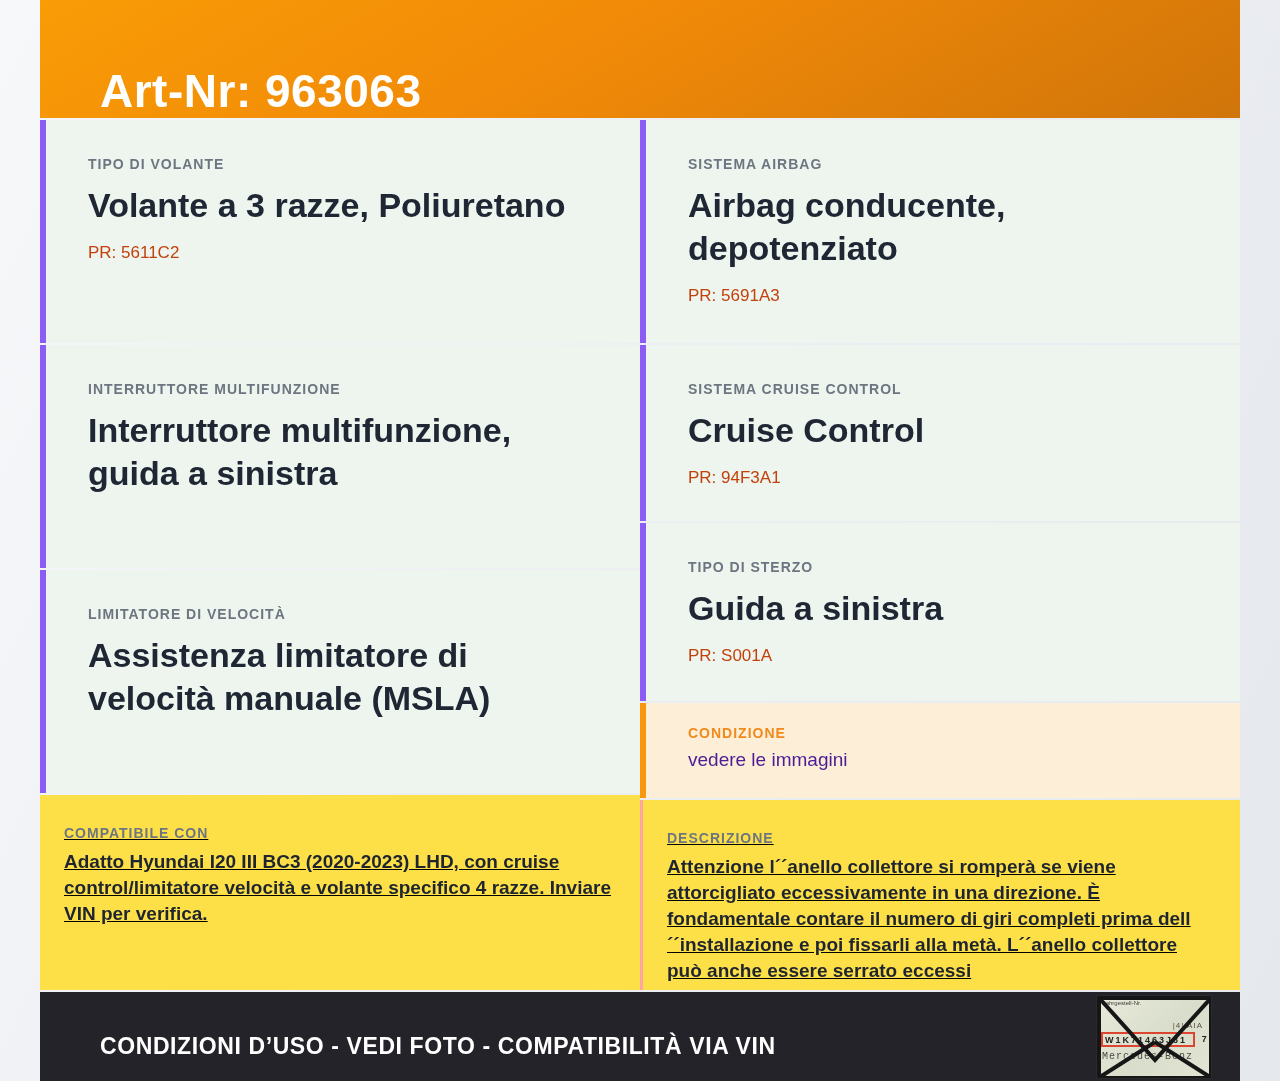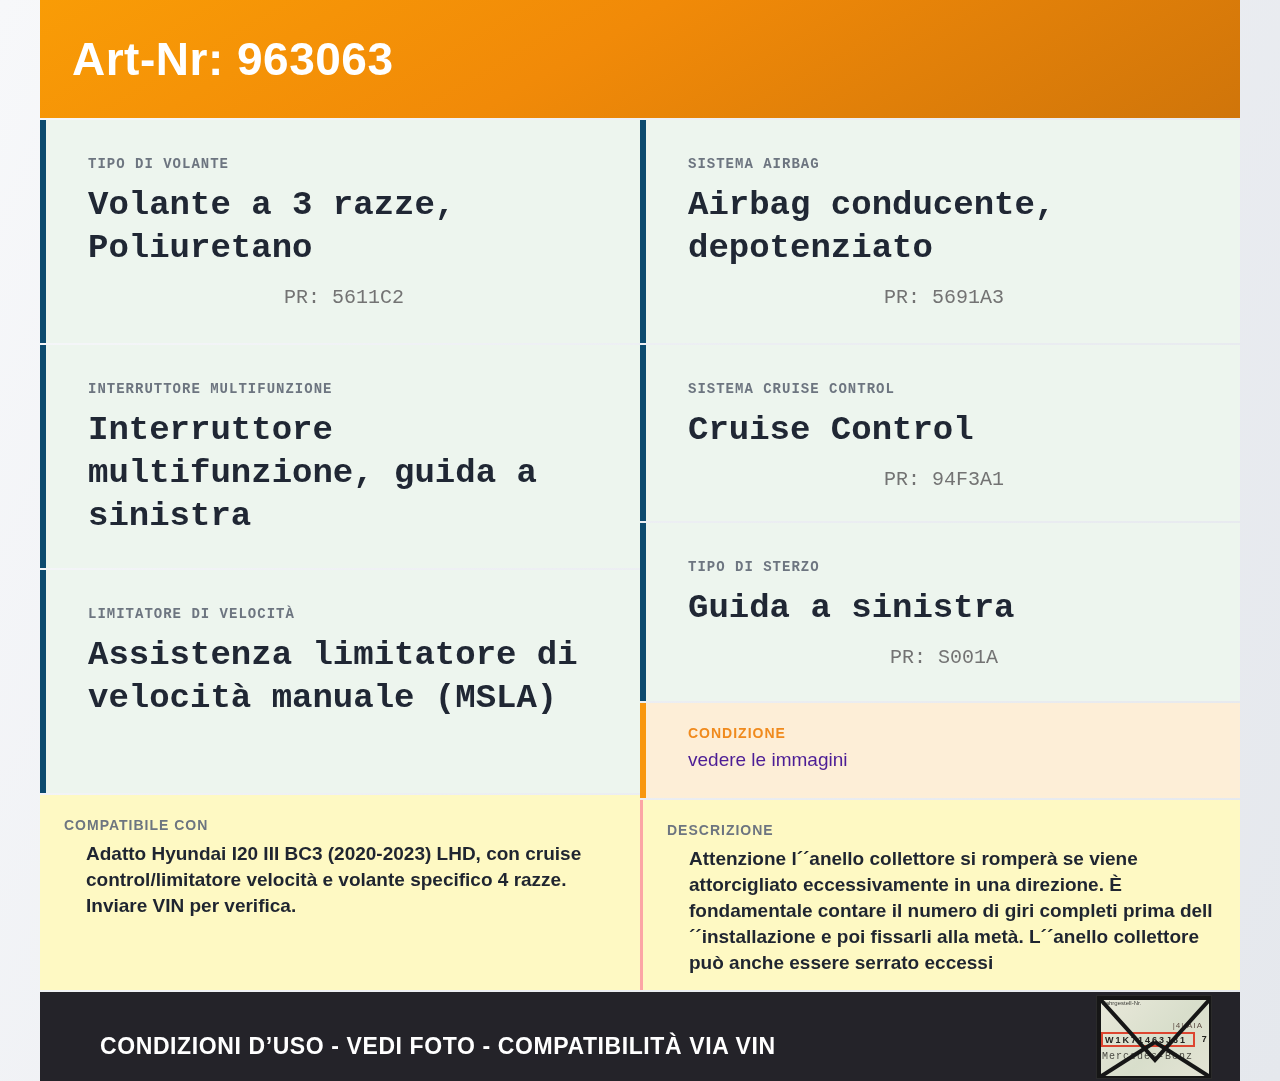--- a/index.html
+++ b/index.html
@@ -9,59 +9,59 @@
     width: 1280px; height: 1081px;
     background: linear-gradient(115deg, #f7f8fa 0%, #edeff3 45%, #e5e8ed 100%);
     overflow: hidden;
   }
   .frame { margin: 0 40px; }
 
   
   .header {
     height: 118px;
     background: linear-gradient(150deg, #f99c06 0%, #f18a08 45%, #d0750a 100%);
-    display: flex; align-items: center;
-    padding-left: 32px;
+    display: flex; align-items: flex-end;
+    padding-left: 60px;
   }
   .header-title {
     color: #ffffff; font-size: 46px; font-weight: 800;
     letter-spacing: 0.5px; margin: 0;
   }
 
   
   .columns { display: flex; margin-top: 2px; height: 870px; }
   .col { width: 600px; display: flex; flex-direction: column; row-gap: 2px; }
 
   .card { padding: 36px 40px 0 42px; }
-  .card.mint  { background: #edf5ee; border-left: 6px solid #0c4a6e; font-family: Liberation Mono, monospace; }
+  .card.mint  { background: #edf5ee; border-left: 6px solid #8b5cf6; }
   .card.peach { background: #fdeed7; border-left: 6px solid #f8970e; padding-top: 22px; }
-  .card.white { background: #fef9c3; padding: 22px 26px 0 24px; flex: 1; }
+  .card.white { background: #fde047; padding: 30px 26px 0 24px; flex: 1; text-decoration: underline; }
   .card.white.right-white { border-left: 3px solid #fca5a5; }
 
   .h223 { height: 223px; }
   .h176 { height: 176px; }
   .h178 { height: 178px; }
   .h95  { height: 95px;  }
 
   .label {
     font-size: 14px; font-weight: 700; color: #6d7580;
     letter-spacing: 1px; text-transform: uppercase;
   }
   .label.orange { color: #f08a1d; }
   .title {
     font-size: 34px; font-weight: 700; color: #202734;
     line-height: 1.26; margin-top: 12px; max-width: 520px;
   }
-  .pr { font-size: 20px; color: #737373; margin-top: 16px; text-align: center; }
+  .pr { font-size: 17px; color: #c2410c; margin-top: 16px; }
 
   .cond-value { font-size: 19px; color: #4c1d95; margin-top: 8px; }
 
   .body-text {
     font-size: 19px; font-weight: 600; color: #1f2530;
-    line-height: 1.37; margin-top: 8px; margin-left: 22px;
+    line-height: 1.37; margin-top: 8px;
   }
 
   
   .footer {
     margin: 2px 40px 0; height: 108px;
     background: #242329;
     display: flex; align-items: center;
     padding-left: 60px;
     position: relative;
   }

